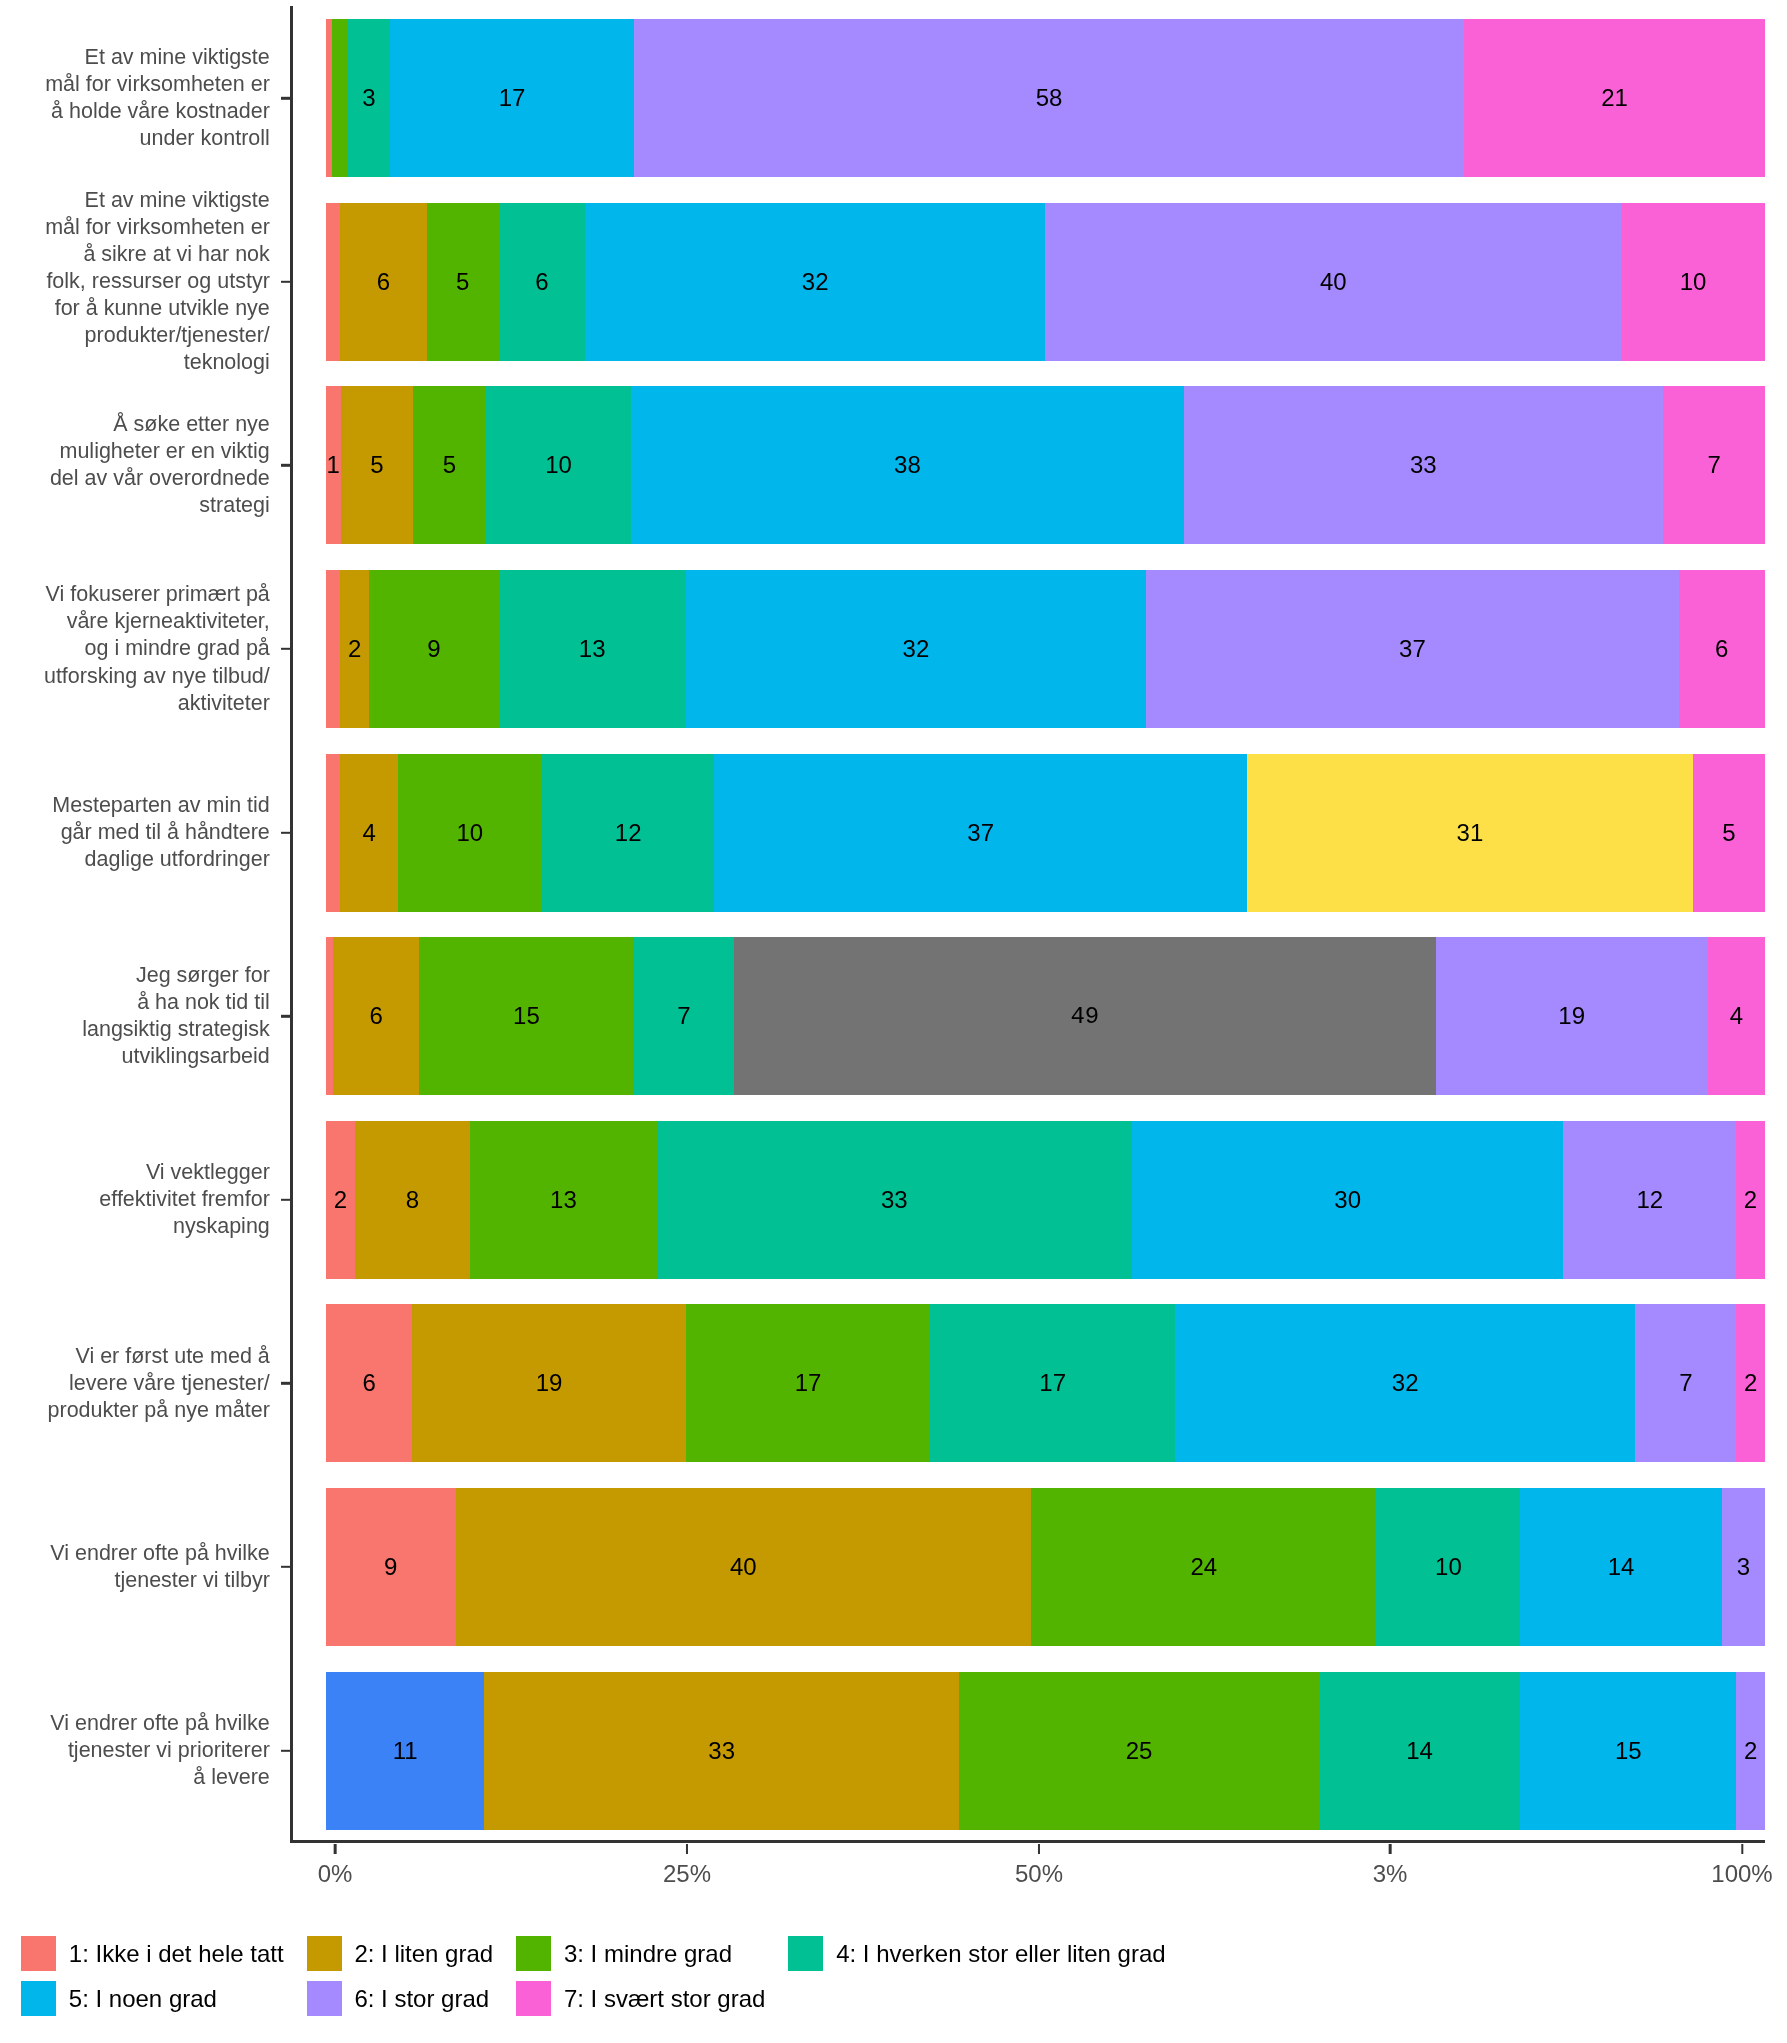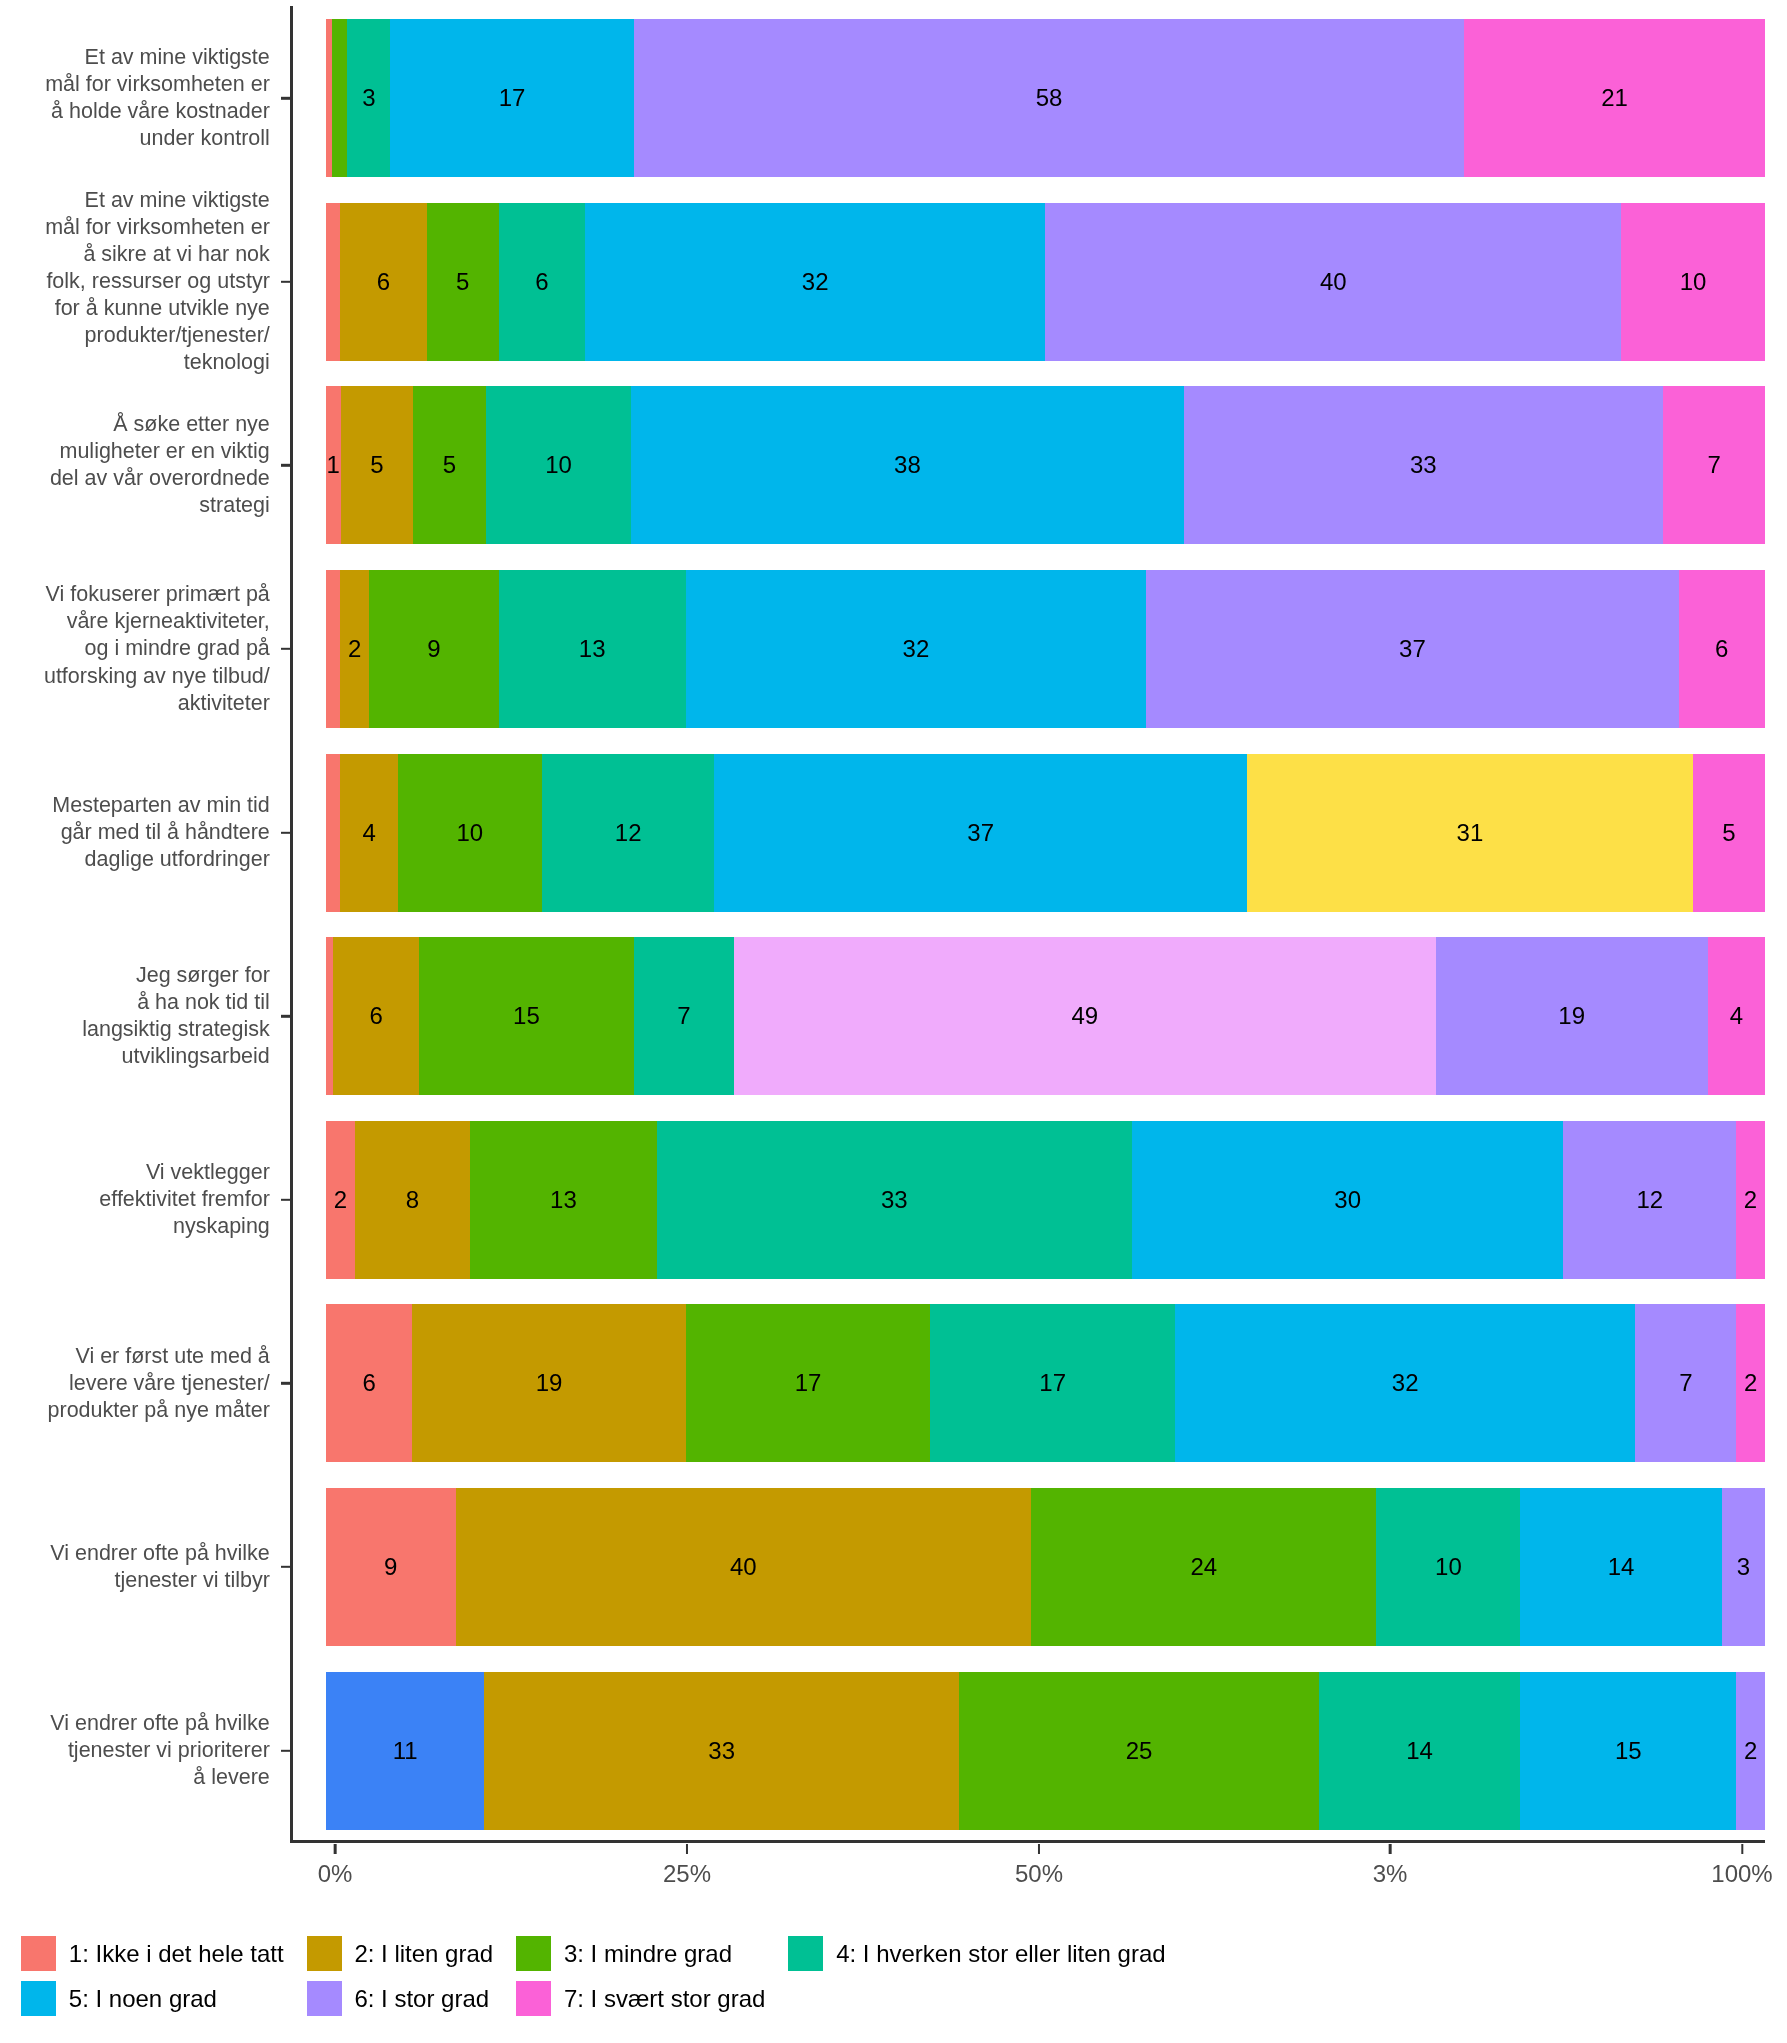--- a/index.html
+++ b/index.html
@@ -330,21 +330,21 @@
               </div>
               <div class="seg" style="flex: 0 0 5.97015%; background: rgb(196, 154, 0);">
                 <span>6</span>
               </div>
               <div class="seg" style="flex: 0 0 14.9254%; background: rgb(83, 180, 0);">
                 <span>15</span>
               </div>
               <div class="seg" style="flex: 0 0 6.96517%; background: rgb(0, 192, 148);">
                 <span>7</span>
               </div>
-              <div class="seg" style="flex: 0 0 48.7562%; background: #f0abfc;">
+              <div class="seg" style="flex: 0 0 48.7562%; background: #737373; font-family: Liberation Mono, monospace;">
                 <span>49</span>
               </div>
               <div class="seg" style="flex: 0 0 18.9055%; background: rgb(165, 138, 255);">
                 <span>19</span>
               </div>
               <div class="seg" style="flex: 0 0 3.9801%; background: rgb(251, 97, 215);">
                 <span>4</span>
               </div>
             </div>
           </div>

